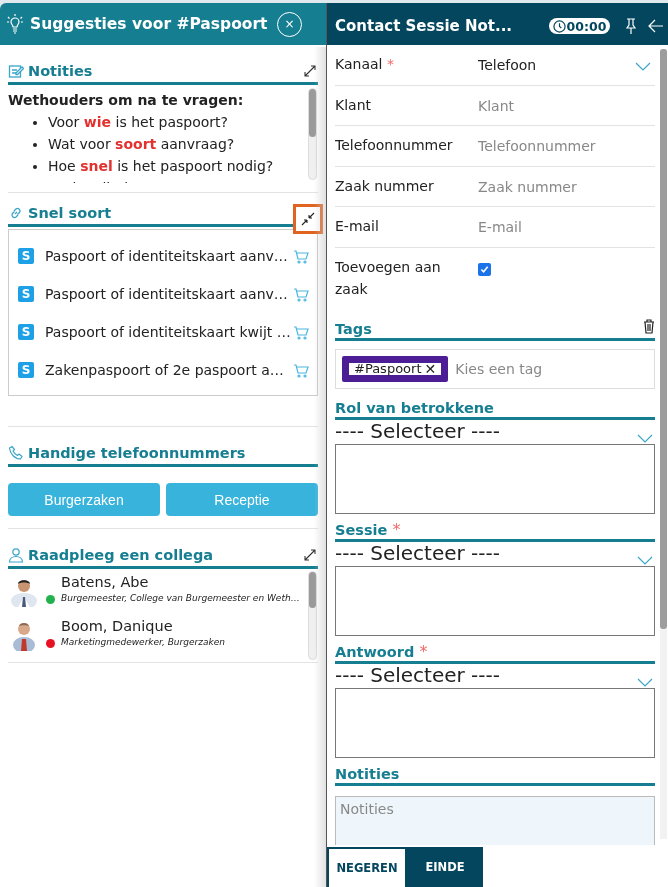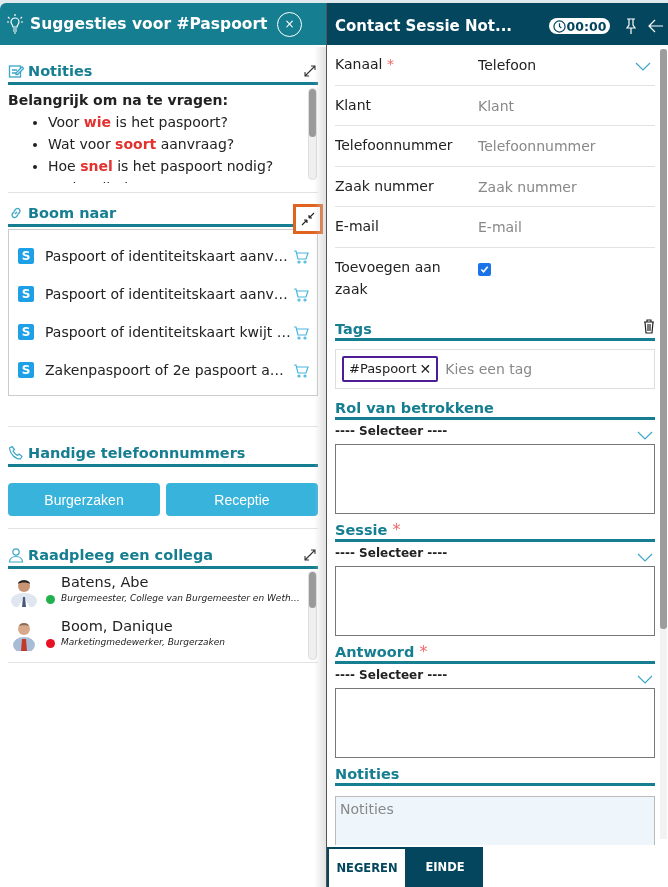--- a/index.html
+++ b/index.html
@@ -61,26 +61,26 @@
   .frow .fval.filled { color: #222; }
   .req { color: #f26a6a; }
   .chev { position: absolute; right: 4px; top: 2px; width: 16px; height: 10px; color: #3aa6c8; }
   .cb { width: 13px; height: 13px; background: #1a73e8; border-radius: 2px; display: inline-flex; align-items: center; justify-content: center; margin-top: 4px; cursor: pointer; }
 
   .fsec { margin-top: 11px; border-bottom: 3px solid #167e91; height: 22px; position: relative; }
   .fsec .label { color: #167e91; font-weight: bold; font-size: 14.5px; }
   .trash { position: absolute; right: 0; top: 0; width: 12px; height: 15px; color: #222; cursor: pointer; }
 
   .tags-box { margin-top: 8px; border: 1px solid #ddd; height: 40px; display: flex; align-items: center; padding: 0 6px; }
-  .tag-chip { border: 2px solid #4c1d95; height: 26px; padding: 0 5px; display: flex; align-items: center; font-size: 13px; border-radius: 2px; }
+  .tag-chip { border: 7px solid #4c1d95; height: 26px; padding: 0 5px; display: flex; align-items: center; font-size: 13px; border-radius: 2px; }
   .tag-x { font-size: 14px; margin-left: 3px; cursor: pointer; }
   .tag-input { border: none; outline: none; font-size: 14px; margin-left: 7px; width: 180px; color: #222; font-family: inherit; }
   .tag-input::placeholder { color: #888; }
 
-  .select-row { position: relative; height: 24px; font-size: 12px; line-height: 22px; cursor: pointer; font-weight: bold; }
+  .select-row { position: relative; height: 24px; font-size: 20px; line-height: 22px; cursor: pointer; }
   .select-row .chev { top: 6px; right: 2px; }
   .ta { display: block; width: 320px; height: 70px; border: 1px solid #777; resize: none; font-family: inherit; font-size: 14px; margin-top: 0; }
   .notes-ta { width: 320px; height: 70px; border: 1px solid #bbb; background: #eef6fb; font-family: inherit; font-size: 14px; padding: 4px; resize: none; color: #222; margin-top: 10px; }
   .notes-ta::placeholder { color: #888; }
 
   .footer { position: absolute; left: 0; bottom: 0; width: 341px; height: 40px; display: flex; justify-content: flex-start; background: #fff; }
   .btn-neg { width: 80px; height: 40px; border: 2px solid #03465e; border-bottom: none; background: #fff; color: #03465e; font-weight: bold; font-size: 11.5px; cursor: pointer; font-family: inherit; }
   .btn-einde { width: 76px; height: 40px; background: #03465e; color: #fff; font-weight: bold; font-size: 11.5px; border: none; cursor: pointer; font-family: inherit; }
 
   .hl-orange { position: absolute; left: 293px; top: 204px; width: 30px; height: 30px; border: 3px solid #e0631f; background: #fff; display: flex; align-items: center; justify-content: center; cursor: pointer; }
@@ -113,21 +113,21 @@
             </svg>
         </span>
         <span class="label">Notities</span>
         <span class="expand">
           <svg viewBox="0 0 16 16" width="16" height="16" fill="none" stroke="currentColor" stroke-width="1.1">
               <path d="M3 13L13 3M9 3h4v4M3 9v4h4"></path>
             </svg>
         </span>
       </div>
       <div class="notes-body">
-        <div class="heading">Belangrijk om na te vragen:</div>
+        <div class="heading">Wethouders om na te vragen:</div>
         <ul>
           <li><span>Voor </span><span class="hl">wie</span><span> is het paspoort?</span></li>
           <li><span>Wat voor </span><span class="hl">soort</span><span> aanvraag?</span></li>
           <li><span>Hoe </span><span class="hl">snel</span><span> is het paspoort nodig?</span></li>
           <li><span>Nationaliteit... </span></li>
         </ul>
         <div class="vscroll" style="top:3px;height:92px;">
             <div class="thumb" style="height:48px;"></div>
           </div>
       </div>
@@ -136,21 +136,21 @@
 
     <div class="section" style="margin-top:8px;">
       <div class="sec-head">
         <span class="sec-icon">
           <svg viewBox="0 0 16 16" width="16" height="16" fill="none" stroke="currentColor" stroke-width="1.3">
               <path d="M7 9l2-2"></path>
               <path d="M6 6l2-2a2.5 2.5 0 0 1 3.5 3.5l-2 2"></path>
               <path d="M10 10l-2 2a2.5 2.5 0 0 1-3.5-3.5l2-2"></path>
             </svg>
         </span>
-        <span class="label">Boom naar</span>
+        <span class="label">Snel soort</span>
       </div>
       <div class="snel-box">
         <div class="snel-item">
           <span class="s-badge">S</span>
           <span class="txt">Paspoort of identiteitskaart aanvragen</span>
           <span class="cart"><svg viewBox="0 0 16 14" width="16" height="14" fill="none" stroke="currentColor" stroke-width="1.2">
                 <path d="M1 1h2l2 8h8l2-6H4"></path>
                 <circle cx="6" cy="12" r="1"></circle>
                 <circle cx="12" cy="12" r="1"></circle>
               </svg></span>

